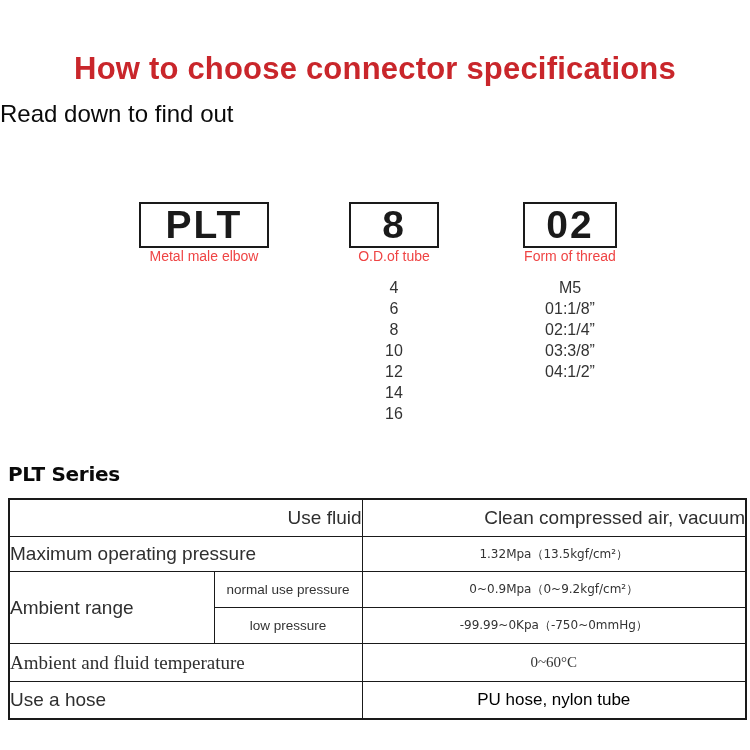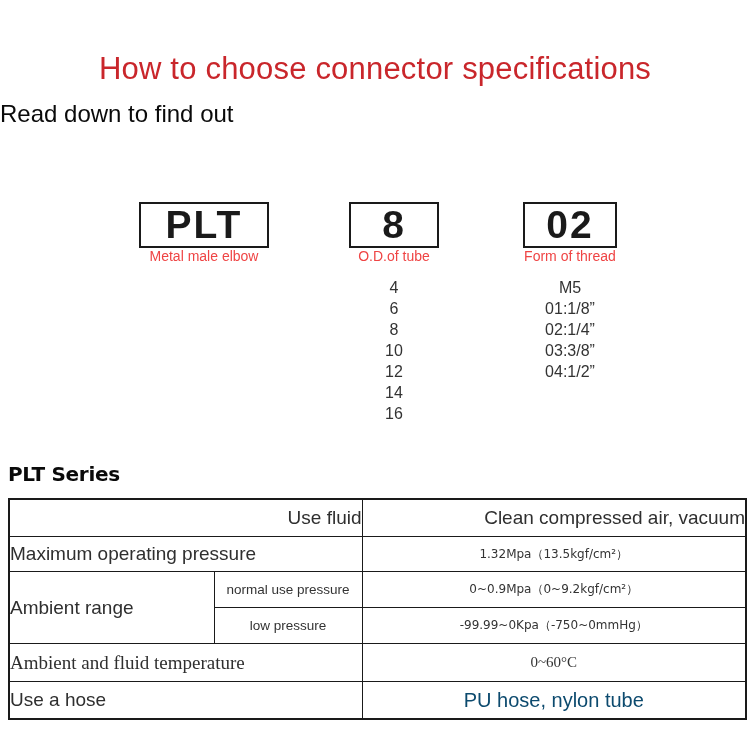--- a/index.html
+++ b/index.html
@@ -2,21 +2,21 @@
 <html><head>
 <meta charset="utf-8">
 <style>
   html,body{margin:0;padding:0;background:#ffffff;}
   .canvas{
     position:relative;width:750px;height:750px;background:#ffffff;
     font-family:"Liberation Sans",sans-serif;overflow:hidden;
   }
   .page-title{
     position:absolute;top:51px;left:0;width:750px;text-align:center;
-    font-size:31px;font-weight:400;color:#c9262b;letter-spacing:0.2px;
+    font-size:31px;font-weight:700;color:#c9262b;letter-spacing:0.2px;
   }
   .page-subtitle{
     position:absolute;top:100px;left:0;width:750px;
     font-size:24px;font-weight:400;color:#0a0a0a;
   }
   .sel-col{position:absolute;top:202px;text-align:center;}
   .sel-col.c1{left:119px;width:170px;}
   .sel-col.c2{left:309px;width:170px;}
   .sel-col.c3{left:485px;width:170px;}
   .code-box{
@@ -39,21 +39,21 @@
     table-layout:fixed;
   }
   table.spec td{border:1.5px solid #1a1a1a;padding:0;background:#fff;}
   td.beige{background:#f4eee0;}
   td.lbl{text-align:left;padding-left:20px;font-size:19px;color:#2f2f2f;}
   td.sub{text-align:center;font-size:13.5px;color:#333;}
   td.val{text-align:center;}
   .v-big{font-size:19px;color:#2f2f2f;}
   .v-med{font-size:12px;font-family:"DejaVu Sans",sans-serif;color:#333;}
   .v-temp{font-size:15px;font-family:"DejaVu Sans",sans-serif;color:#333;}
-  .v-hose{font-size:20px;color:#0c4a6e;}
+  .v-hose{font-size:17px;color:#000000;}
   tr.h1 td{height:36px;text-align:right;}
   tr.h2 td{height:34px;}
   tr.h3 td{height:35px;}
   tr.h4 td{height:35px;}
   tr.h5 td{height:37px;font-family:Liberation Serif, serif;}
   tr.h6 td{height:36px;}
 </style>
 </head>
 <body>
 

